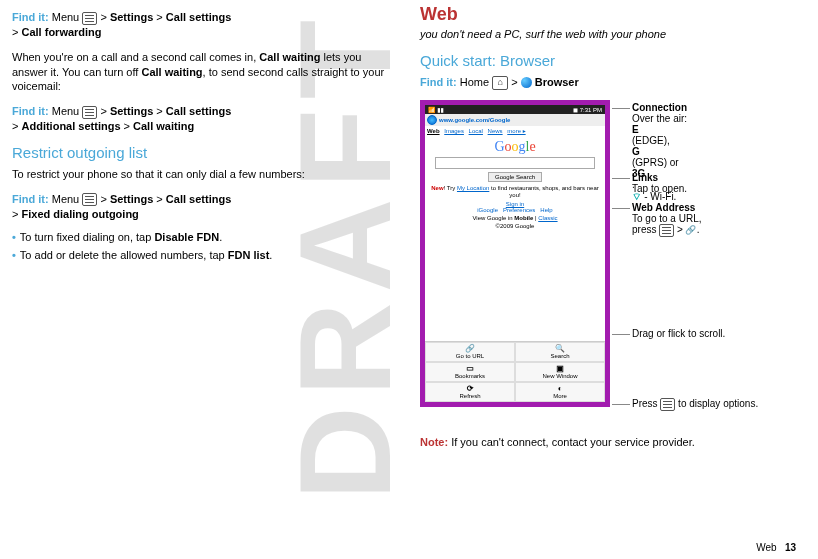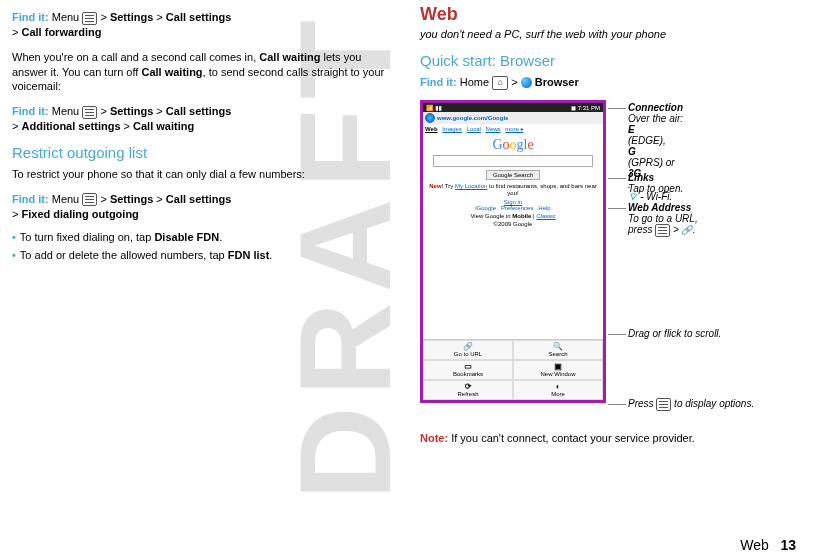--- a/index.html
+++ b/index.html
@@ -70,21 +70,21 @@
   .subtitle { font-style: italic; margin: 0 0 10px 0;}
   .bullet { color: #4aa8d8; font-weight: bold; margin-right: 4px;}
   .note { color: #bb3333; font-weight: bold;}
   ul.fake { list-style:none; padding:0; margin:4px 0;}
   ul.fake li { margin: 6px 0; }
 
   
   .phonewrap { display:flex; gap:10px; margin-top:8px; }
   .phone {
     width: 180px;
-    border: 3px solid #a21caf;
+    border: 5px solid #a21caf;
     font-size: 7px;
     background:#fff;
     flex: none;
   }
   .statusbar { background:#222; color:#fff; padding:1px 3px; display:flex; justify-content:space-between; font-size:6px;}
   .addrtab { display:flex; align-items:center; background:#eee; font-size:6px;}
   .addrtab .globe { width:8px;height:8px; border:1px solid #06c; border-radius:50%; margin:1px 2px; background: radial-gradient(circle,#4bf,#06c);}
   .addrtab .url { color:#06c; font-weight:bold;}
   .tabs { background:#fff; font-size:6px; padding:1px 2px;}
   .tabs span { margin-right:3px;}
@@ -105,25 +105,25 @@
   .gfooter{ font-size:6px; text-align:center; color:#06c;}
   .gview{ font-size:6px; text-align:center; margin-top:2px;}
   .gview .lnk{color:#06c; text-decoration:underline;}
   .gcopy{ font-size:6px; text-align:center; margin:2px 0;}
   .bigblank{height:110px;}
   .toolbar{display:flex;flex-wrap:wrap;border-top:1px solid #ccc;}
   .toolbar .cell{flex:1 0 33%; text-align:center; font-size:6px; border:0.5px solid #ddd; padding:2px 0;background:#f7f7f7;}
   .toolbar .cell b{display:block; font-size:8px; line-height:8px;}
 
   
-  .annos { flex:1; font-size:10px; position:relative;font-style:italic;}
+  .annos { flex:1; font-size:10px; position:relative;}
   .anno { position:absolute; left:12px; }
   .anno b{font-weight:bold; display:block;}
   .anno-line{ position:absolute; border-top:0.6px solid #888; height:0;}
-  .footer-page{ position:absolute; right:22px; bottom:6px; font-size:14px;margin-top:24px;}
+  .footer-page{ position:absolute; right:22px; bottom:6px; font-size:10px;margin-top:24px;}
   .footer-page b{font-weight:bold;}
   .wifi-icon{color:#0aa; font-weight:bold;}
   .globe2 { display:inline-block; width:11px;height:11px; border-radius:50%; background: radial-gradient(circle at 30% 30%, #6cf, #06c); vertical-align:middle;}
   .lock-icon{display:inline-block; font-size:9px;}
 </style>
 </head>
 <body>
 
 <div class="watermark">DRAFT</div>
 

